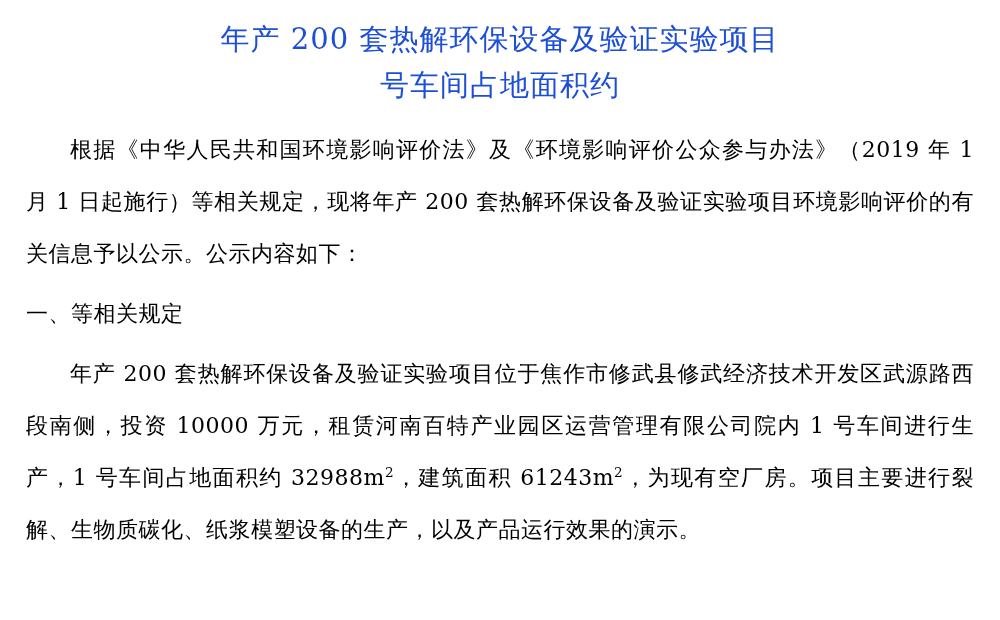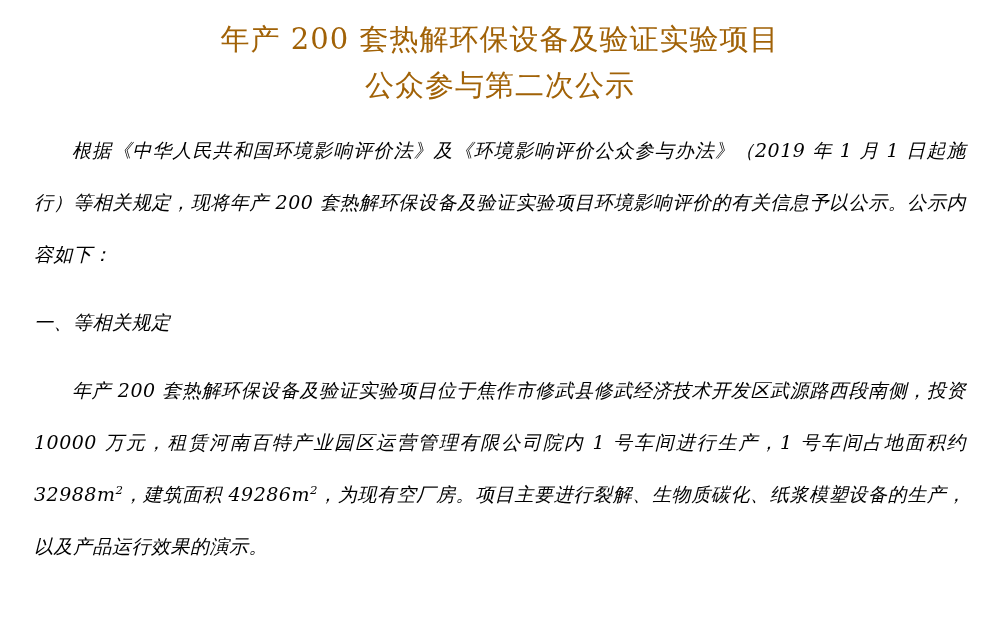--- a/index.html
+++ b/index.html
@@ -23,64 +23,63 @@
   }
   .title-block {
     text-align: center;
     margin-top: 6px;
   }
   .title-line {
     font-size: 29px;
     line-height: 46px;
     letter-spacing: 1px;
     font-weight: normal;
-    color: #a16207;
+    color: #1d4ed8;
   }
   .body-block {
     margin-top: 16px;
   }
   p.para {
-    font-size: 19px;
+    font-size: 22px;
     line-height: 52px;
-    margin: 16px;
+    margin: 8px;
     text-align: justify;
     text-justify: inter-ideograph;
     letter-spacing: 0.5px;
-    font-style: italic;
   }
   p.indent {
     text-indent: 2em;
   }
   p.heading {
     text-indent: 0;
   }
   .sup {
     font-size: 0.62em;
     vertical-align: super;
     line-height: 0;
   }
 </style>
 </head>
 <body>
 
 <div class="page">
 
   <div class="title-block">
     <div class="title-line">年产 200 套热解环保设备及验证实验项目</div>
-    <div class="title-line">公众参与第二次公示</div>
+    <div class="title-line">号车间占地面积约</div>
   </div>
 
   <div class="body-block">
 
     <p class="para indent">
       <span>根据《中华人民共和国环境影响评价法》及《环境影响评价公众参与办法》（2019 年 1 月 1 日起施行）等相关规定，现将年产 200 套热解环保设备及验证实验项目环境影响评价的有关信息予以公示。公示内容如下：</span>
     </p>
 
     <p class="para heading">
       <span>一、等相关规定</span>
     </p>
 
     <p class="para indent">
-      <span>年产 200 套热解环保设备及验证实验项目位于焦作市修武县修武经济技术开发区武源路西段南侧，投资 10000 万元，租赁河南百特产业园区运营管理有限公司院内 1 号车间进行生产，1 号车间占地面积约 32988m</span><span class="sup">2</span><span>，建筑面积 49286m</span><span class="sup">2</span><span>，为现有空厂房。项目主要进行裂解、生物质碳化、纸浆模塑设备的生产，以及产品运行效果的演示。</span>
+      <span>年产 200 套热解环保设备及验证实验项目位于焦作市修武县修武经济技术开发区武源路西段南侧，投资 10000 万元，租赁河南百特产业园区运营管理有限公司院内 1 号车间进行生产，1 号车间占地面积约 32988m</span><span class="sup">2</span><span>，建筑面积 61243m</span><span class="sup">2</span><span>，为现有空厂房。项目主要进行裂解、生物质碳化、纸浆模塑设备的生产，以及产品运行效果的演示。</span>
     </p>
 
   </div>
 </div>
 
 </body></html>

